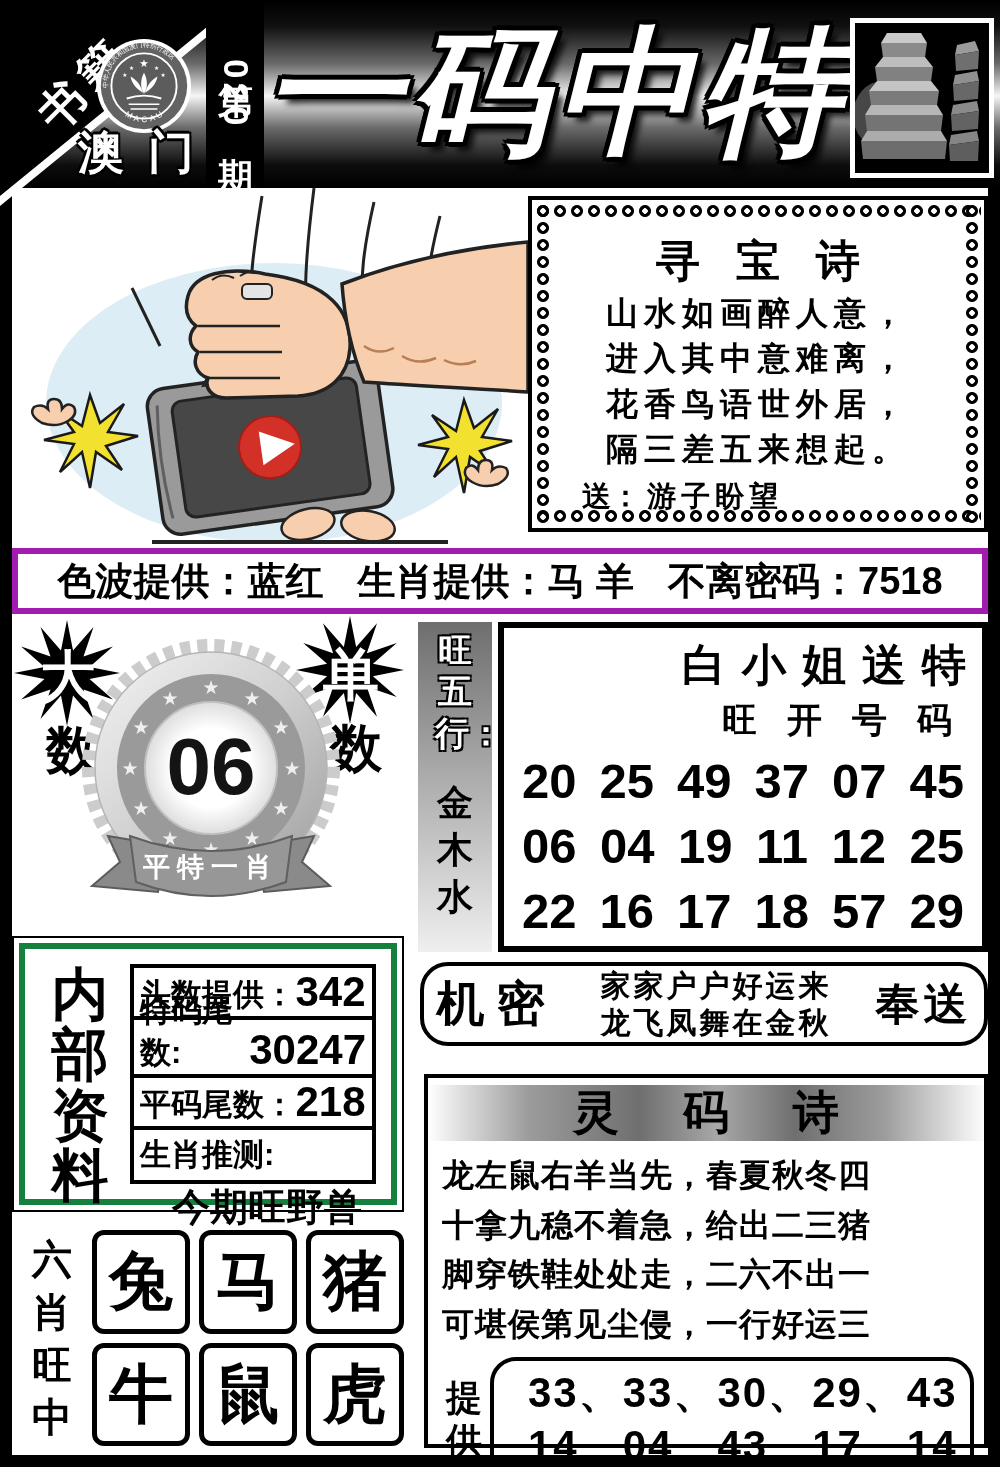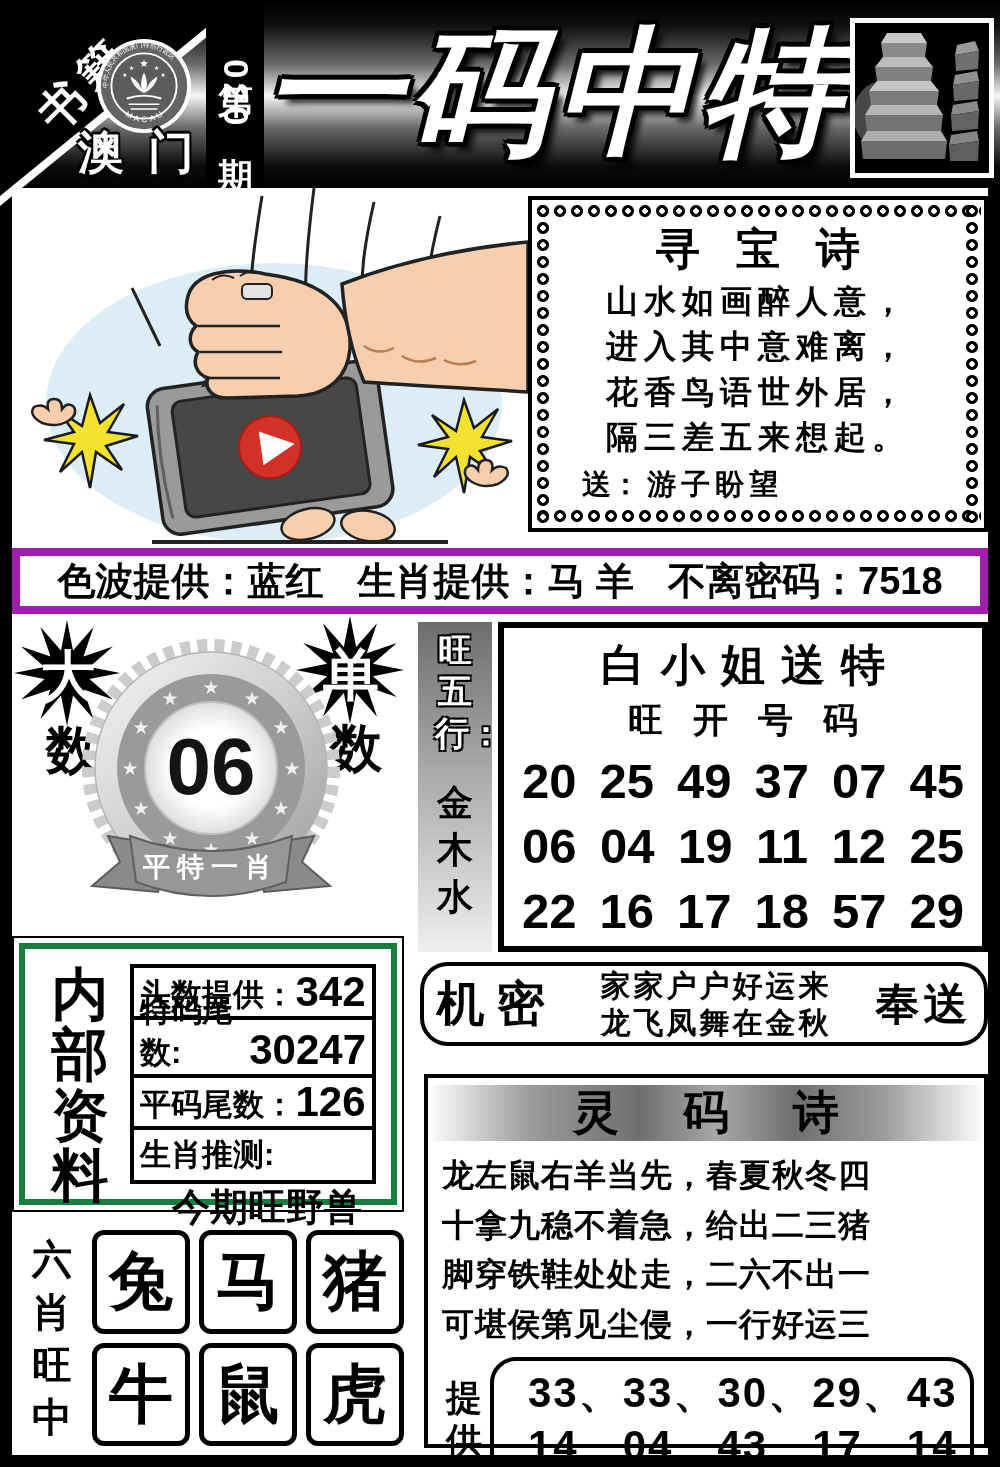--- a/index.html
+++ b/index.html
@@ -39,42 +39,42 @@
   .orn-t,.orn-b{left:3px;right:3px;height:17px;
       background-image:radial-gradient(circle at 8px 8px,#fff 2.5px,#000 3px 5.5px,transparent 6.5px);
       background-size:17px 17px;background-repeat:repeat-x;}
   .orn-t{top:3px}.orn-b{bottom:3px}
   .orn-l,.orn-r{top:3px;bottom:3px;width:17px;
       background-image:radial-gradient(circle at 8px 8px,#fff 2.5px,#000 3px 5.5px,transparent 6.5px);
       background-size:17px 17px;background-repeat:repeat-y;}
   .orn-l{left:3px}.orn-r{right:3px}
   .poem-inner{position:absolute;left:24px;right:24px;top:20px;bottom:16px;text-align:center;
       font-family:"Liberation Serif",serif;}
-  .poem-title{font-size:44px;font-weight:bold;letter-spacing:36px;text-indent:36px;}
+  .poem-title{font-size:44px;font-weight:bold;letter-spacing:36px;text-indent:36px;margin-top:12px;}
   .poem-line{font-size:32px;font-weight:bold;letter-spacing:6px;line-height:1.42;}
   .poem-gift{font-size:29px;font-weight:bold;margin-top:4px;text-align:left;padding-left:26px;}
   .poem-gift .g-val{letter-spacing:5px;}
   
-  .band{left:0;top:360px;width:976px;height:66px;border:8px solid #a21caf;box-sizing:border-box;
+  .band{left:0;top:360px;width:976px;height:66px;border:6px solid #a21caf;box-sizing:border-box;
       display:flex;align-items:center;justify-content:center;gap:34px;
       font-size:38px;font-weight:bold;white-space:nowrap;}
   
   .starwrap{width:106px;height:106px;}
   .star-char{position:absolute;color:#fff;font-size:56px;font-weight:bold;font-family:"Liberation Serif",serif;}
   .star-sub{position:absolute;font-size:52px;font-weight:bold;font-family:"Liberation Serif",serif;color:#000;}
   
   .wuxing{left:406px;top:434px;width:74px;height:330px;box-sizing:border-box;
       background:linear-gradient(180deg,#6e6e6e 0%,#a9a9a9 45%,#efefef 100%);
       display:flex;flex-direction:column;align-items:center;padding-top:8px;}
   .wux-label{width:40px;font-size:34px;font-weight:bold;color:#fff;word-break:break-all;line-height:1.22;text-align:center;
       text-shadow:-2px -2px 0 #000,2px -2px 0 #000,-2px 2px 0 #000,2px 2px 0 #000;}
   .wux-value{width:40px;font-size:36px;font-weight:bold;color:#000;word-break:break-all;line-height:1.3;
       text-align:center;margin-top:26px;font-family:"Liberation Serif",serif;}
   
-  .baixiao{left:486px;top:434px;width:490px;height:330px;border:6px solid #000;box-sizing:border-box;text-align:center;}
+  .baixiao{left:486px;top:434px;width:490px;height:330px;border:6px solid #000;box-sizing:border-box;text-align:right;}
   .bx-title{font-size:44px;font-weight:bold;font-family:"Liberation Serif",serif;letter-spacing:16px;margin-top:8px;text-indent:16px;}
   .bx-sub{font-size:35px;font-weight:bold;font-family:"Liberation Serif",serif;letter-spacing:30px;margin-top:2px;text-indent:30px;}
   .bx-row{display:flex;justify-content:space-between;padding:0 18px;font-size:49px;font-weight:bold;margin-top:9px;}
   
   .jimi{left:408px;top:774px;width:568px;height:84px;border:4px solid #000;border-radius:28px;box-sizing:border-box;
       display:flex;align-items:center;justify-content:center;gap:44px;font-family:"Liberation Serif",serif;}
   .jimi-left{font-size:48px;font-weight:bold;letter-spacing:12px;}
   .jimi-mid{text-align:right;font-size:30px;font-weight:bold;line-height:1.25;letter-spacing:3px;}
   .jimi-right{font-size:44px;font-weight:bold;letter-spacing:4px;}
   
@@ -343,21 +343,21 @@
           <div class="int-row">
             <span class="lab">头数提供：</span>
             <span class="val">342</span>
           </div>
           <div class="int-row">
             <span class="lab">特码尾数:</span>
             <span class="val">30247</span>
           </div>
           <div class="int-row">
             <span class="lab">平码尾数：</span>
-            <span class="val">126</span>
+            <span class="val">218</span>
           </div>
           <div class="int-row-last">
             <span class="lab">生肖推测:</span>
             <span class="val">今期旺野兽</span>
           </div>
         </div>
       </div>
     </div>
 
     <div class="abs jimi">

